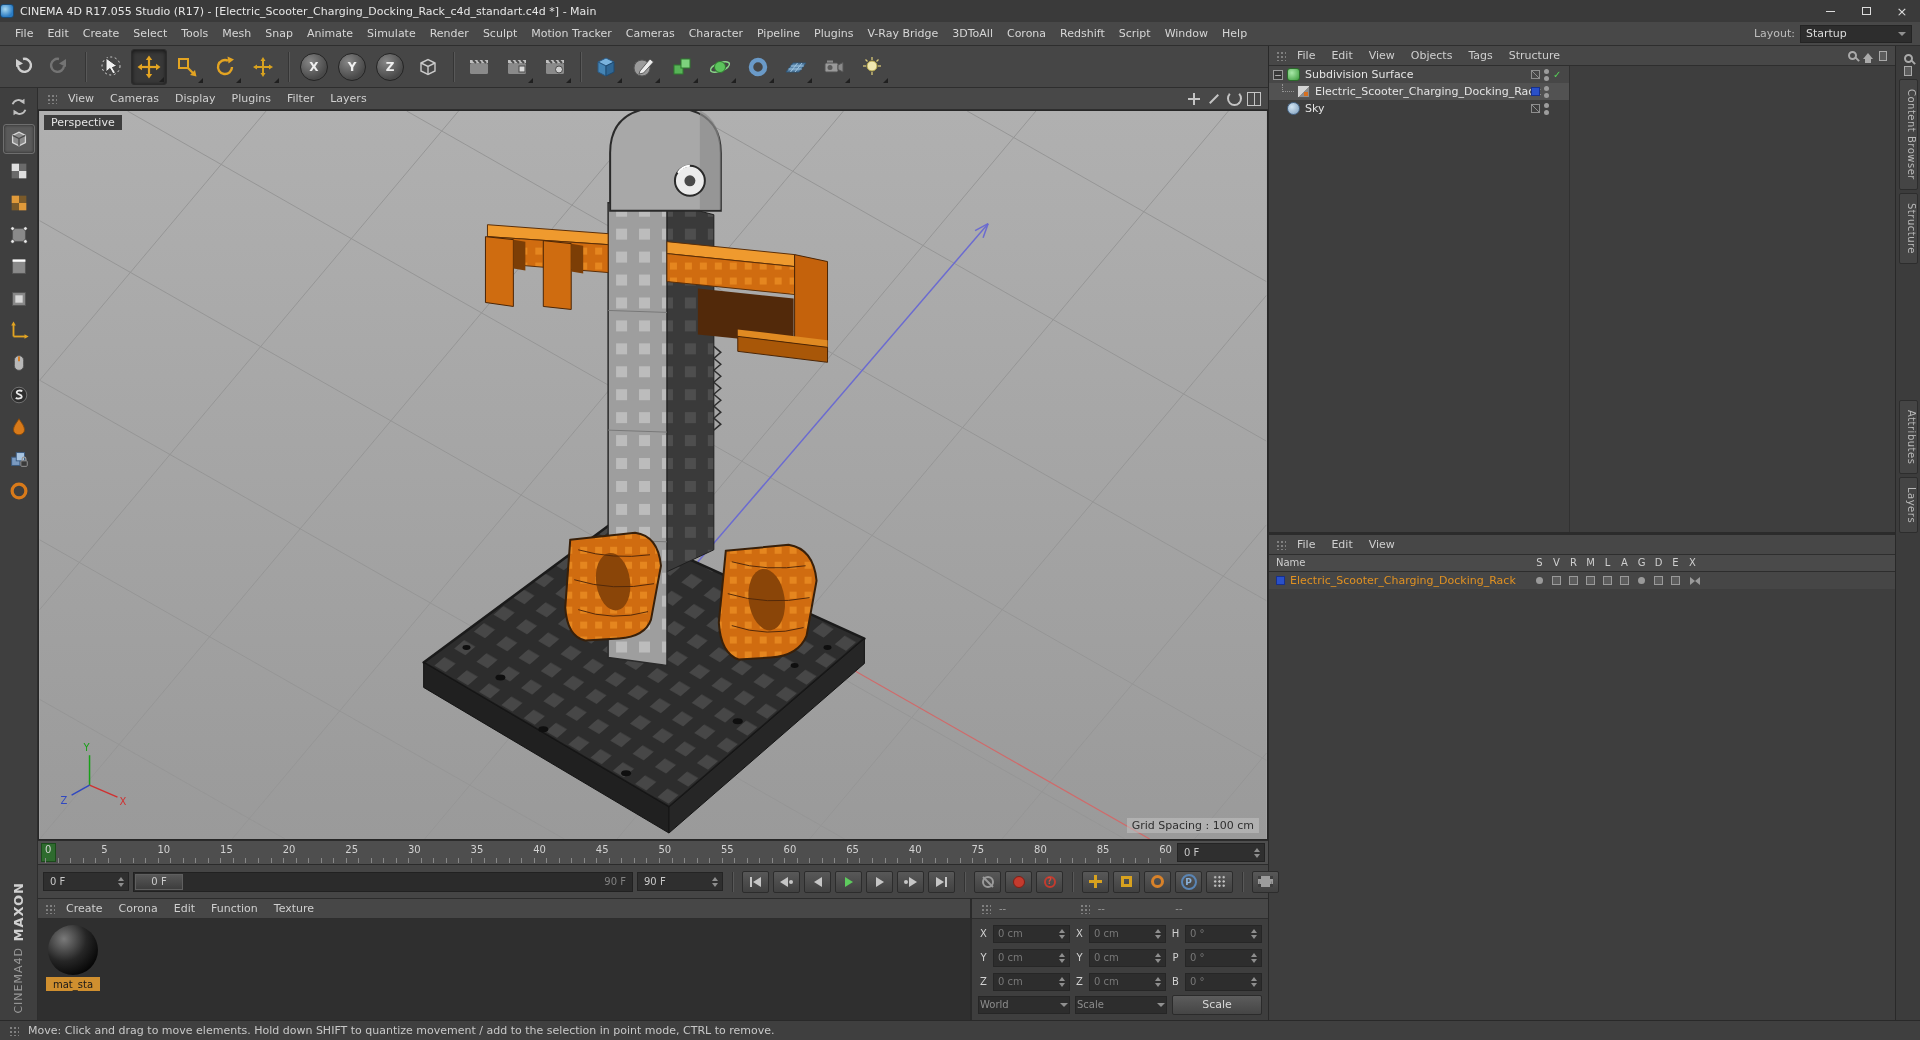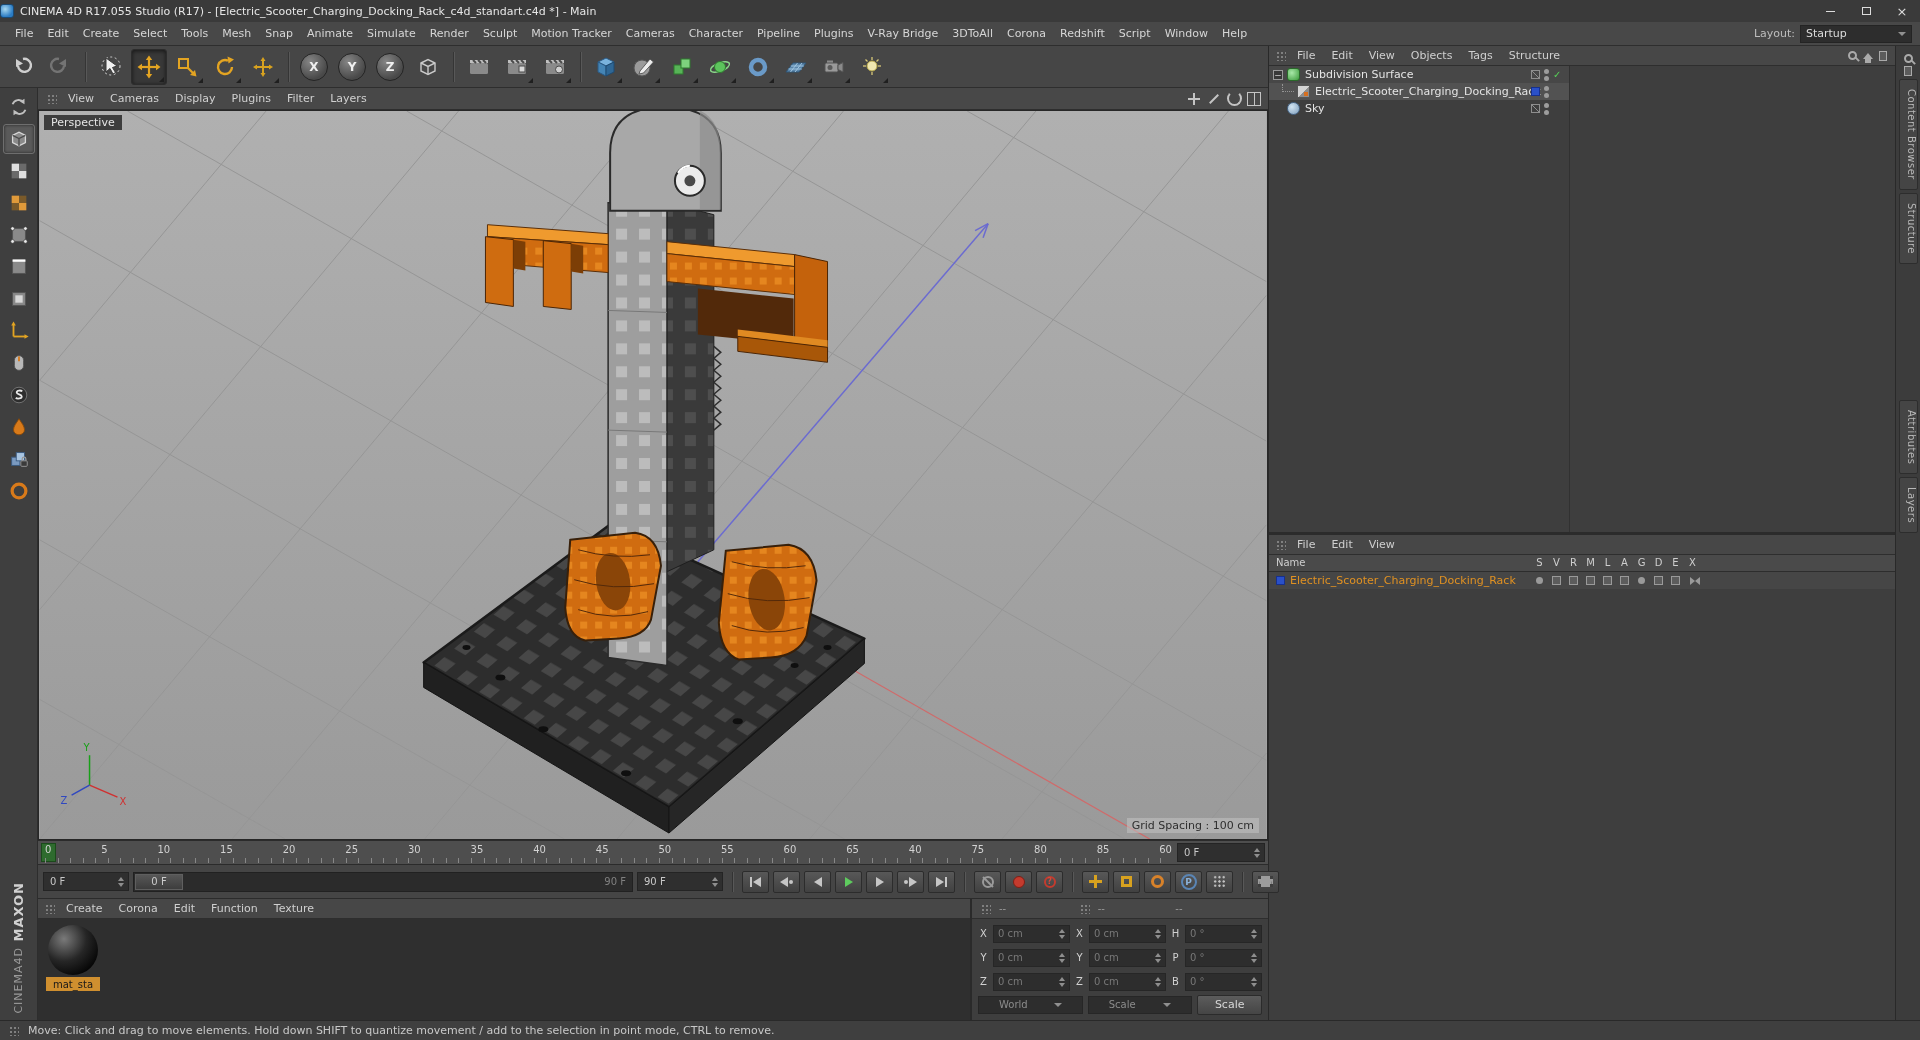--- a/index.html
+++ b/index.html
@@ -122,21 +122,21 @@
   .mat-sphere { width:50px; height:50px; border-radius:50%; background:radial-gradient(circle at 32% 28%, #7a7a7a 0%, #262626 45%, #060606 78%); }
   .mat-name { margin-top:2px; width:54px; height:14px; background:#cf8f2f; color:#191919; font-size:10px; display:flex; align-items:center; justify-content:center; overflow:hidden; white-space:nowrap; }
 
   .coords { width:296px; flex:none; background:#3e3e3e; display:flex; flex-direction:column; }
   .coords-header { height:20px; flex:none; background:#474747; border-bottom:1px solid #2e2e2e; display:flex; align-items:center; font-size:10px; color:#9a9a9a; }
   .coords-h { flex:1; display:flex; align-items:center; gap:5px; padding-left:6px; }
   .coords-grid { flex:1; display:grid; grid-template-columns:11px 1fr 11px 1fr 11px 1fr; gap:3px 4px; padding:4px 6px 2px; align-items:center; }
   .f-label { font-size:10px; color:#d2d2d2; text-align:center; }
   .c-field { position:relative; height:18px; background:#2d2d2d; border:1px solid #262626; color:#787878; font-size:10px; display:flex; align-items:center; padding:0 12px 0 4px; white-space:nowrap; }
   .coords-footer { height:26px; flex:none; display:flex; gap:5px; padding:0 6px 5px; align-items:center; }
-  .c-select { flex:1; height:18px; background:#2d2d2d; border:1px solid #262626; color:#8c8c8c; font-size:10px; display:flex; align-items:center; justify-content:space-between; padding:0 20px; }
+  .c-select { flex:1; height:18px; background:#2d2d2d; border:1px solid #262626; color:#8c8c8c; font-size:10px; display:flex; align-items:center; justify-content:space-between; padding:0 1px; }
   .apply-btn { flex:1; height:20px; background:linear-gradient(#5c5c5c,#454545); border:1px solid #2b2b2b; border-radius:2px; color:#d8d8d8; font-size:11px; display:flex; align-items:center; justify-content:center; }
 
   
   .col-right { width:627px; flex:none; display:flex; flex-direction:column; background:#3e3e3e; border-left:1px solid #292929; }
   .object-manager { height:489px; flex:none; display:flex; flex-direction:column; border-bottom:3px solid #2b2b2b; }
   .om-body { flex:1; position:relative; background:#3e3e3e; }
   .om-divider { position:absolute; left:300px; top:0; bottom:0; width:1px; background:#313131; }
   .om-row { height:17px; width:300px; display:flex; align-items:center; padding-left:4px; position:relative; }
   .om-row.hl { background:#474747; }
   .om-row.selected { background:#525252; }

